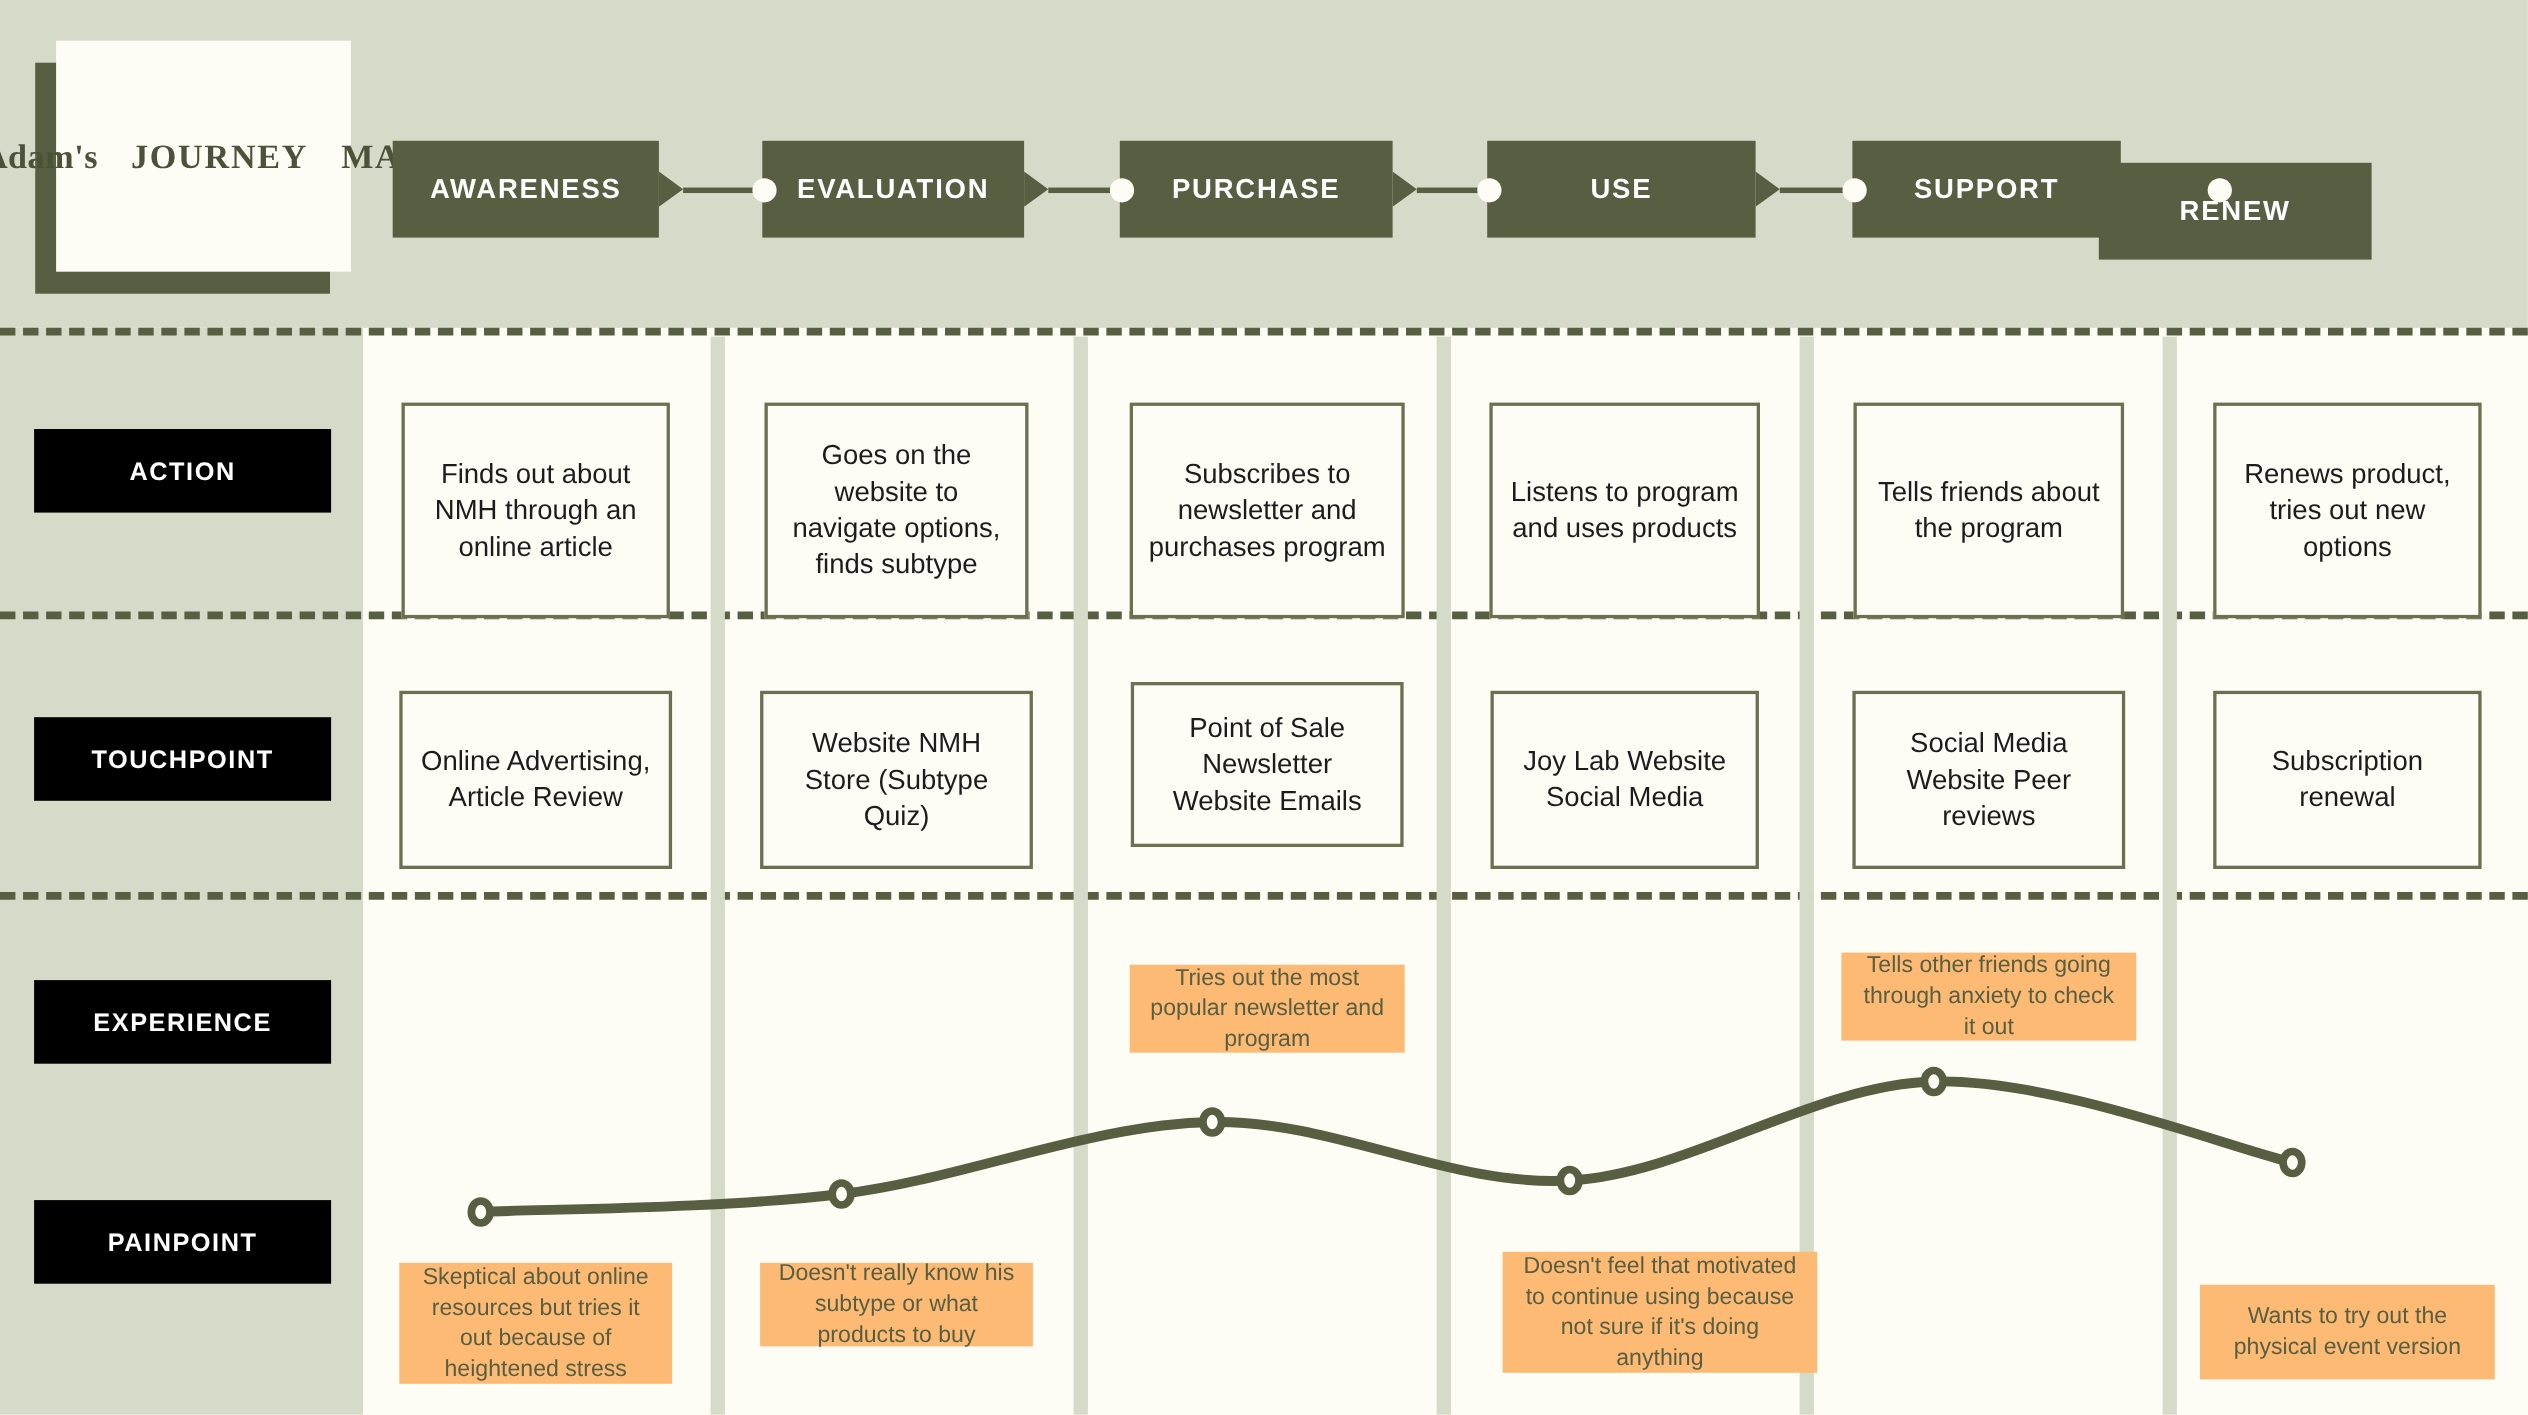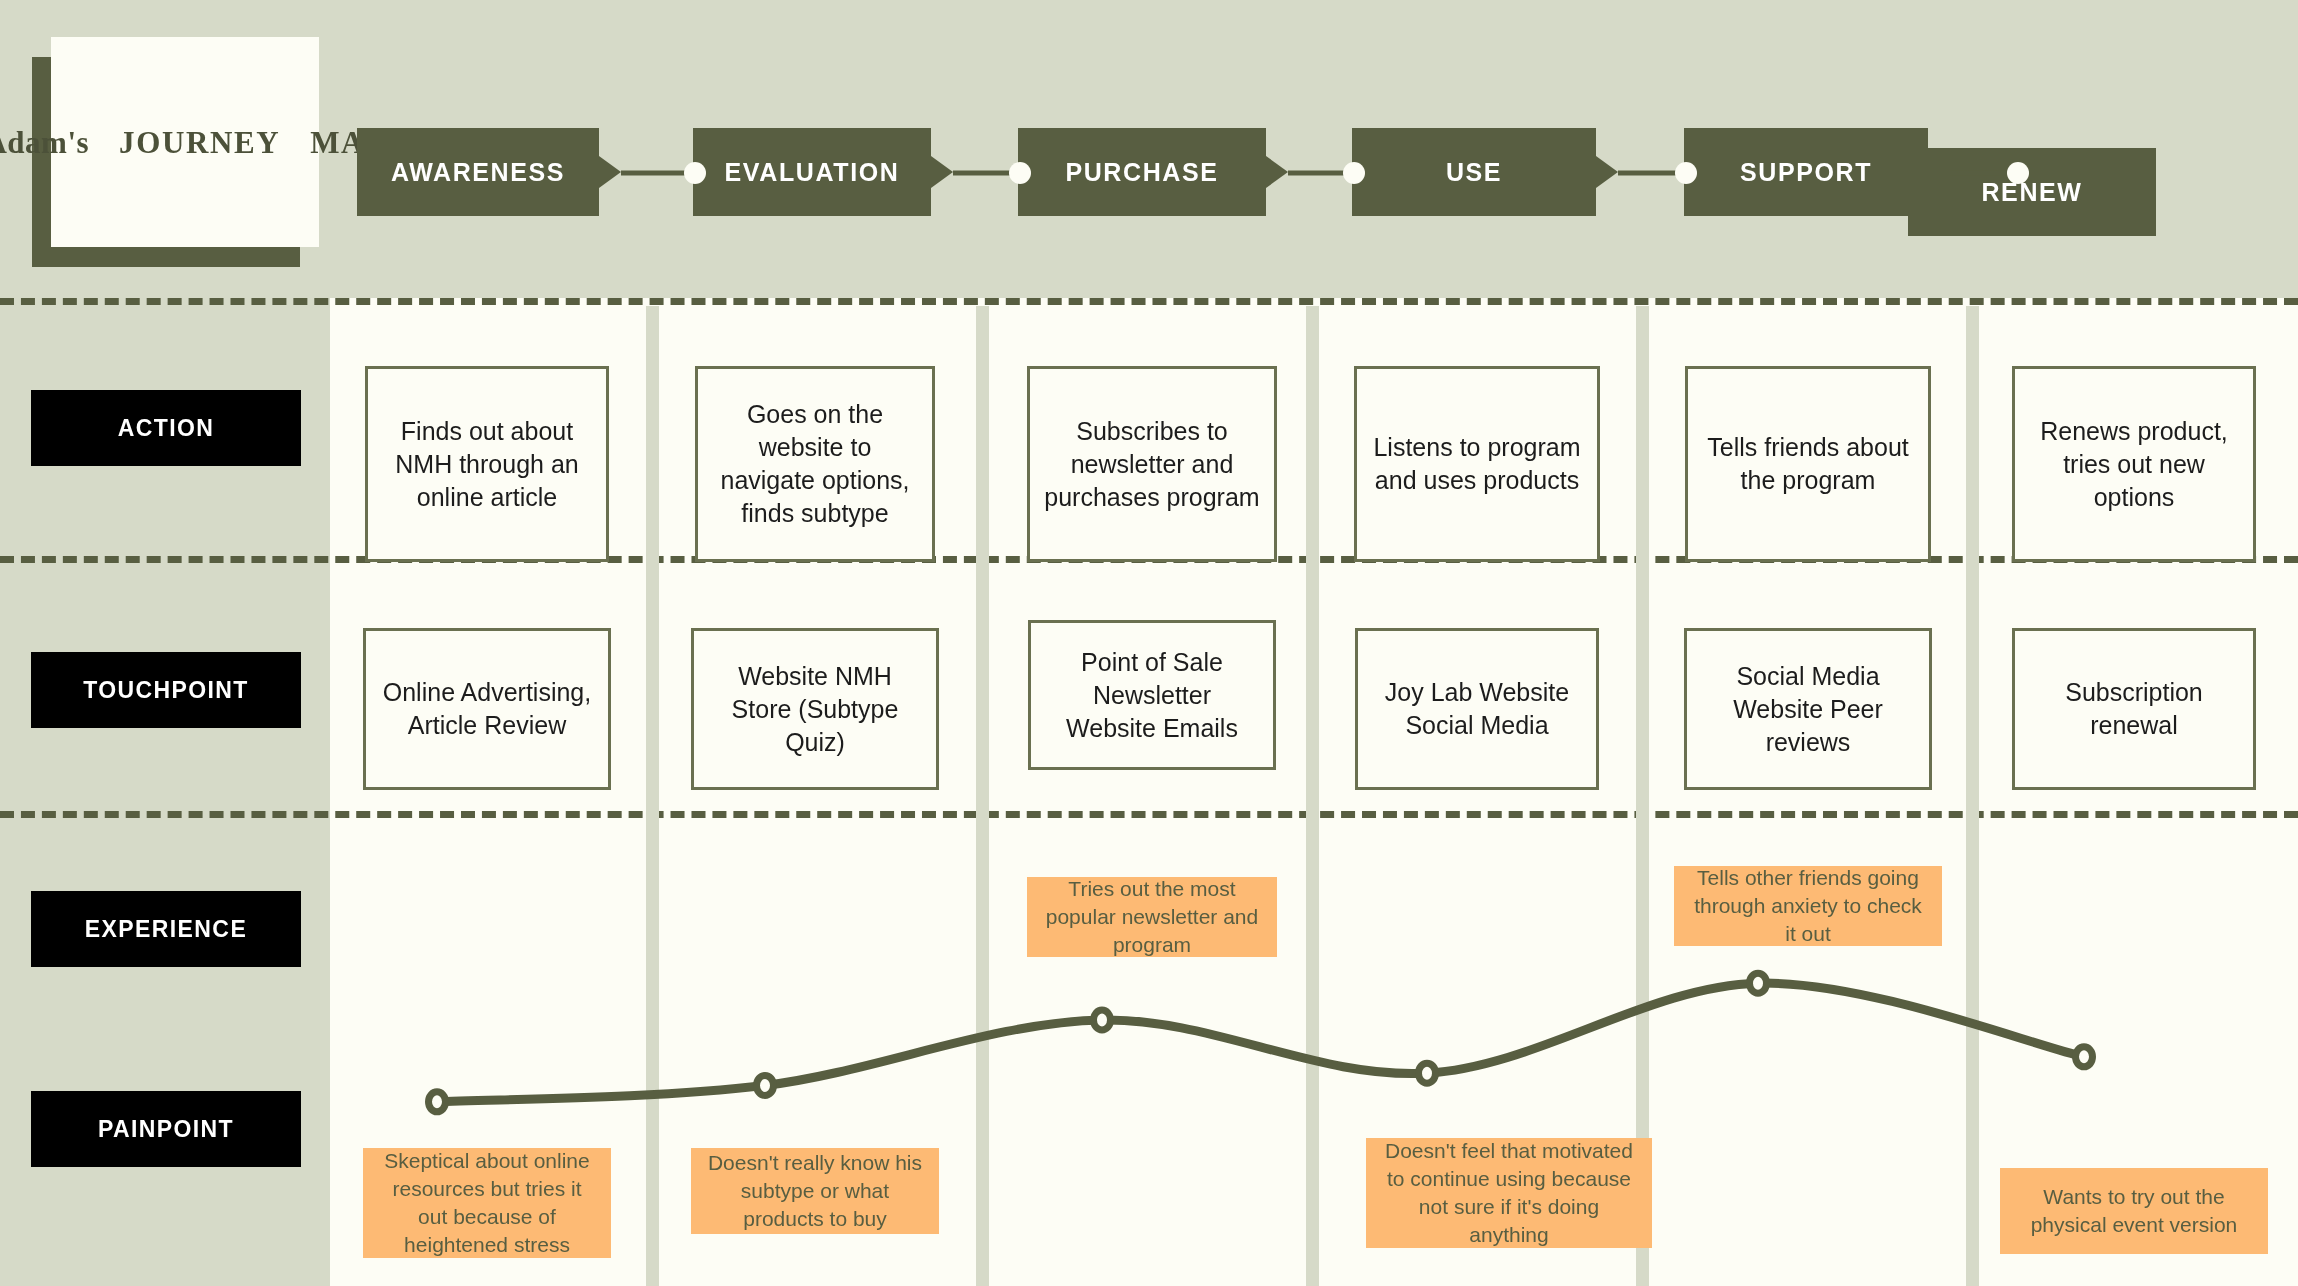--- a/index.html
+++ b/index.html
@@ -300,21 +300,21 @@
       <ellipse cx="1102" cy="1020" rx="8.5" ry="10" fill="#fdfdf5" stroke="#585e41" stroke-width="7"></ellipse>
       <ellipse cx="1427" cy="1073.1818181818182" rx="8.5" ry="10" fill="#fdfdf5" stroke="#585e41" stroke-width="7"></ellipse>
       <ellipse cx="1758" cy="983.1818181818181" rx="8.5" ry="10" fill="#fdfdf5" stroke="#585e41" stroke-width="7"></ellipse>
       <ellipse cx="2084" cy="1056.8181818181818" rx="8.5" ry="10" fill="#fdfdf5" stroke="#585e41" stroke-width="7"></ellipse>
     </g>
 </svg>
 
 <div class="note" id="pain-0" style="width: 248px; height: 110px; left: 363px; top: 1148px;">
   <p>Skeptical about online resources but tries it out because of heightened stress</p>
   </div>
-<div class="note" id="pain-1" style="width: 248px; height: 86px; left: 691px; top: 1148px;">
+<div class="note" id="pain-1" style="width: 248px; height: 76px; left: 691px; top: 1148px;">
   <p>Doesn't really know his subtype or what products to buy</p>
   </div>
 <div class="note" id="pain-3" style="width: 286px; height: 110px; left: 1345px; top: 1138px; margin-left: 21px;">
   <p>Doesn't feel that motivated to continue using because not sure if it's doing anything</p>
   </div>
 <div class="note" id="pain-5" style="width: 268px; height: 86px; left: 2000px; top: 1168px;">
   <p>Wants to try out the physical event version</p>
   </div>
 
 </body></html>

